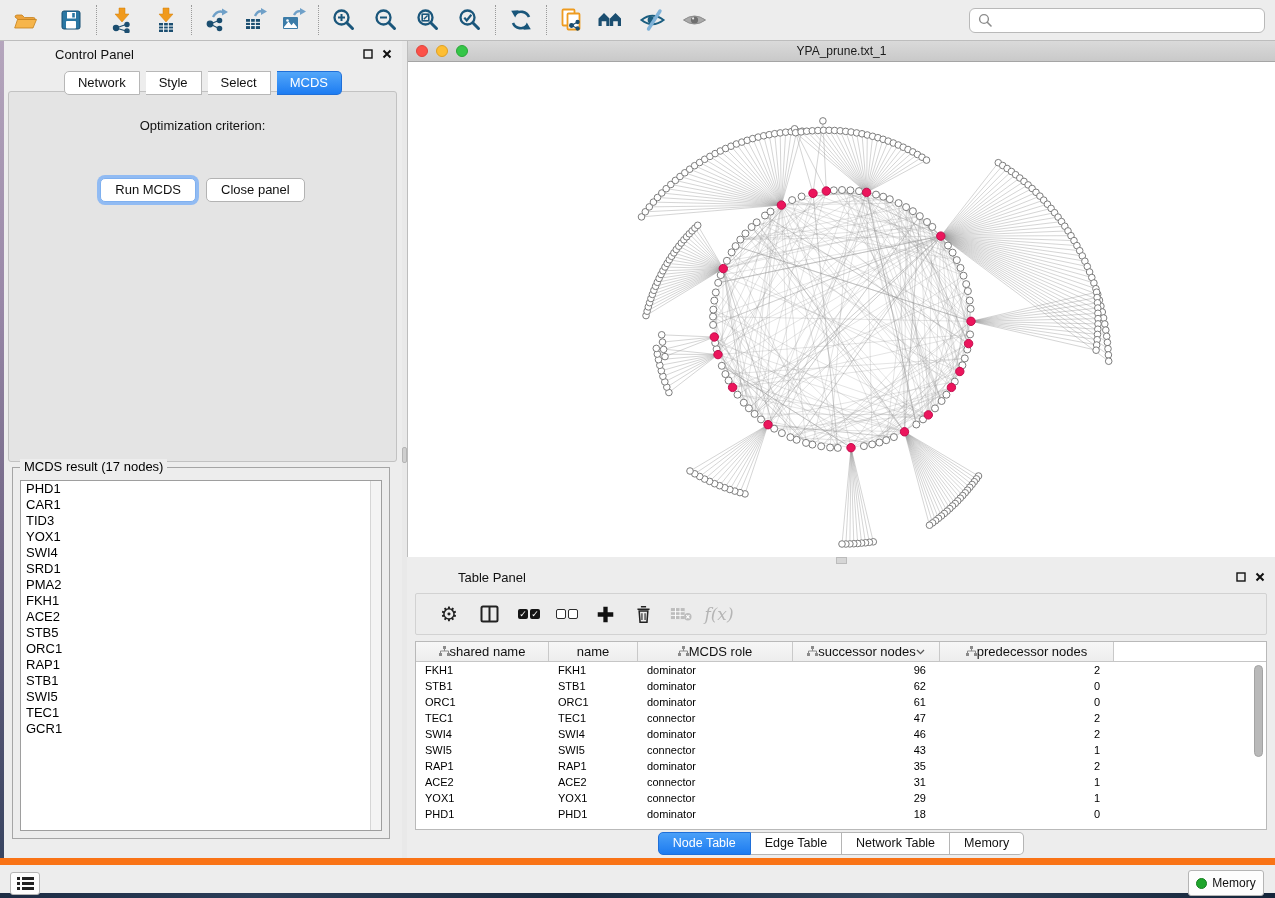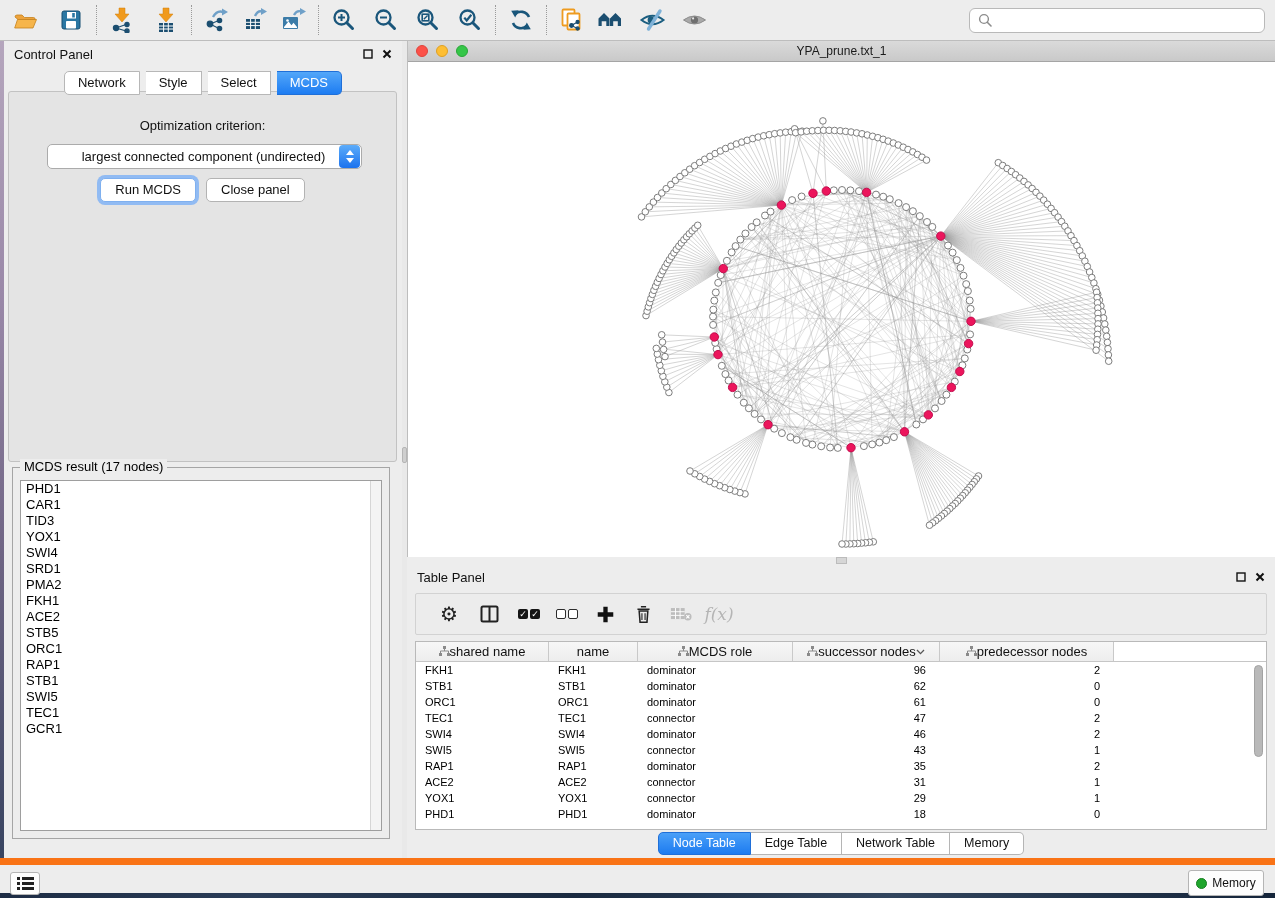--- a/index.html
+++ b/index.html
@@ -17,21 +17,21 @@
     border-bottom:1px solid #bdbdbd; display:flex; align-items:center; }
   .tbtn { background:none; border:none; width:30px; height:30px; display:flex; align-items:center;
     justify-content:center; padding:0; cursor:default; flex:0 0 auto; }
   .tsep { width:1px; height:30px; border-left:1px dotted #9a9a9a; margin:0 10px; flex:0 0 auto; }
   .search { margin-left:auto; margin-right:10px; width:296px; height:25px; background:#fff;
     border:1px solid #b9b9b9; border-radius:6px; display:flex; align-items:center; padding:0 8px; }
   .search input { border:none; outline:none; flex:1; font-size:12px; margin-left:5px; background:transparent; }
 
   
   .cpanel { position:absolute; left:4px; top:41px; width:398px; height:817px; background:#ededed; }
-  .phead { height:26px; display:flex; align-items:center; padding:0 10px; }
+  .phead { height:26px; display:flex; align-items:center; padding:0 10px;margin-left:41px; }
   .phead .ptitle { font-size:13px; color:#111; }
   .winbtns { margin-left:auto; display:flex; gap:9px; align-items:center; }
   .cptabs { display:flex; justify-content:center; margin-top:4px; position:relative; z-index:2;gap:6px; }
   .cptab { font-size:13px; padding:3px 13px 4px; background:#fff; border:1px solid #b7b7b7;
     border-left-width:0; color:#111; }
   .cptab:first-child { border-left-width:1px; border-radius:5px 0 0 5px; }
   .cptab:last-child { border-radius:0 5px 5px 0; }
   .cptab.active { background:linear-gradient(180deg,#53a7f9,#1d7cf2); color:#fff; border-color:#1f6fd8; }
   .tabpage { position:absolute; left:4px; top:50px; width:389px; height:371px; background:#e4e4e4;
     border:1px solid #c2c2c2; border-radius:3px; }
@@ -299,27 +299,20 @@
     </span>
   </div>
   <div class="cptabs">
       <div class="cptab">Network</div>
       <div class="cptab">Style</div>
       <div class="cptab">Select</div>
       <div class="cptab active">MCDS</div>
     </div>
   <div class="tabpage">
     <div class="optlabel">Optimization criterion:</div>
-    <div class="dropdown">
-      <span class="dval">largest connected component (undirected)</span>
-      <span class="stepper">
-          <span class="tri-up"></span>
-          <span class="tri-dn"></span>
-        </span>
-    </div>
     <div class="btnrow">
       <button class="macbtn focused">Run MCDS</button>
       <button class="macbtn">Close panel</button>
     </div>
   </div>
   <div class="fieldset">
     <span class="legend">MCDS result (17 nodes)</span>
     <div class="listbox">
       <div id="mcdsList">
           <div class="mcds-item">PHD1</div>

